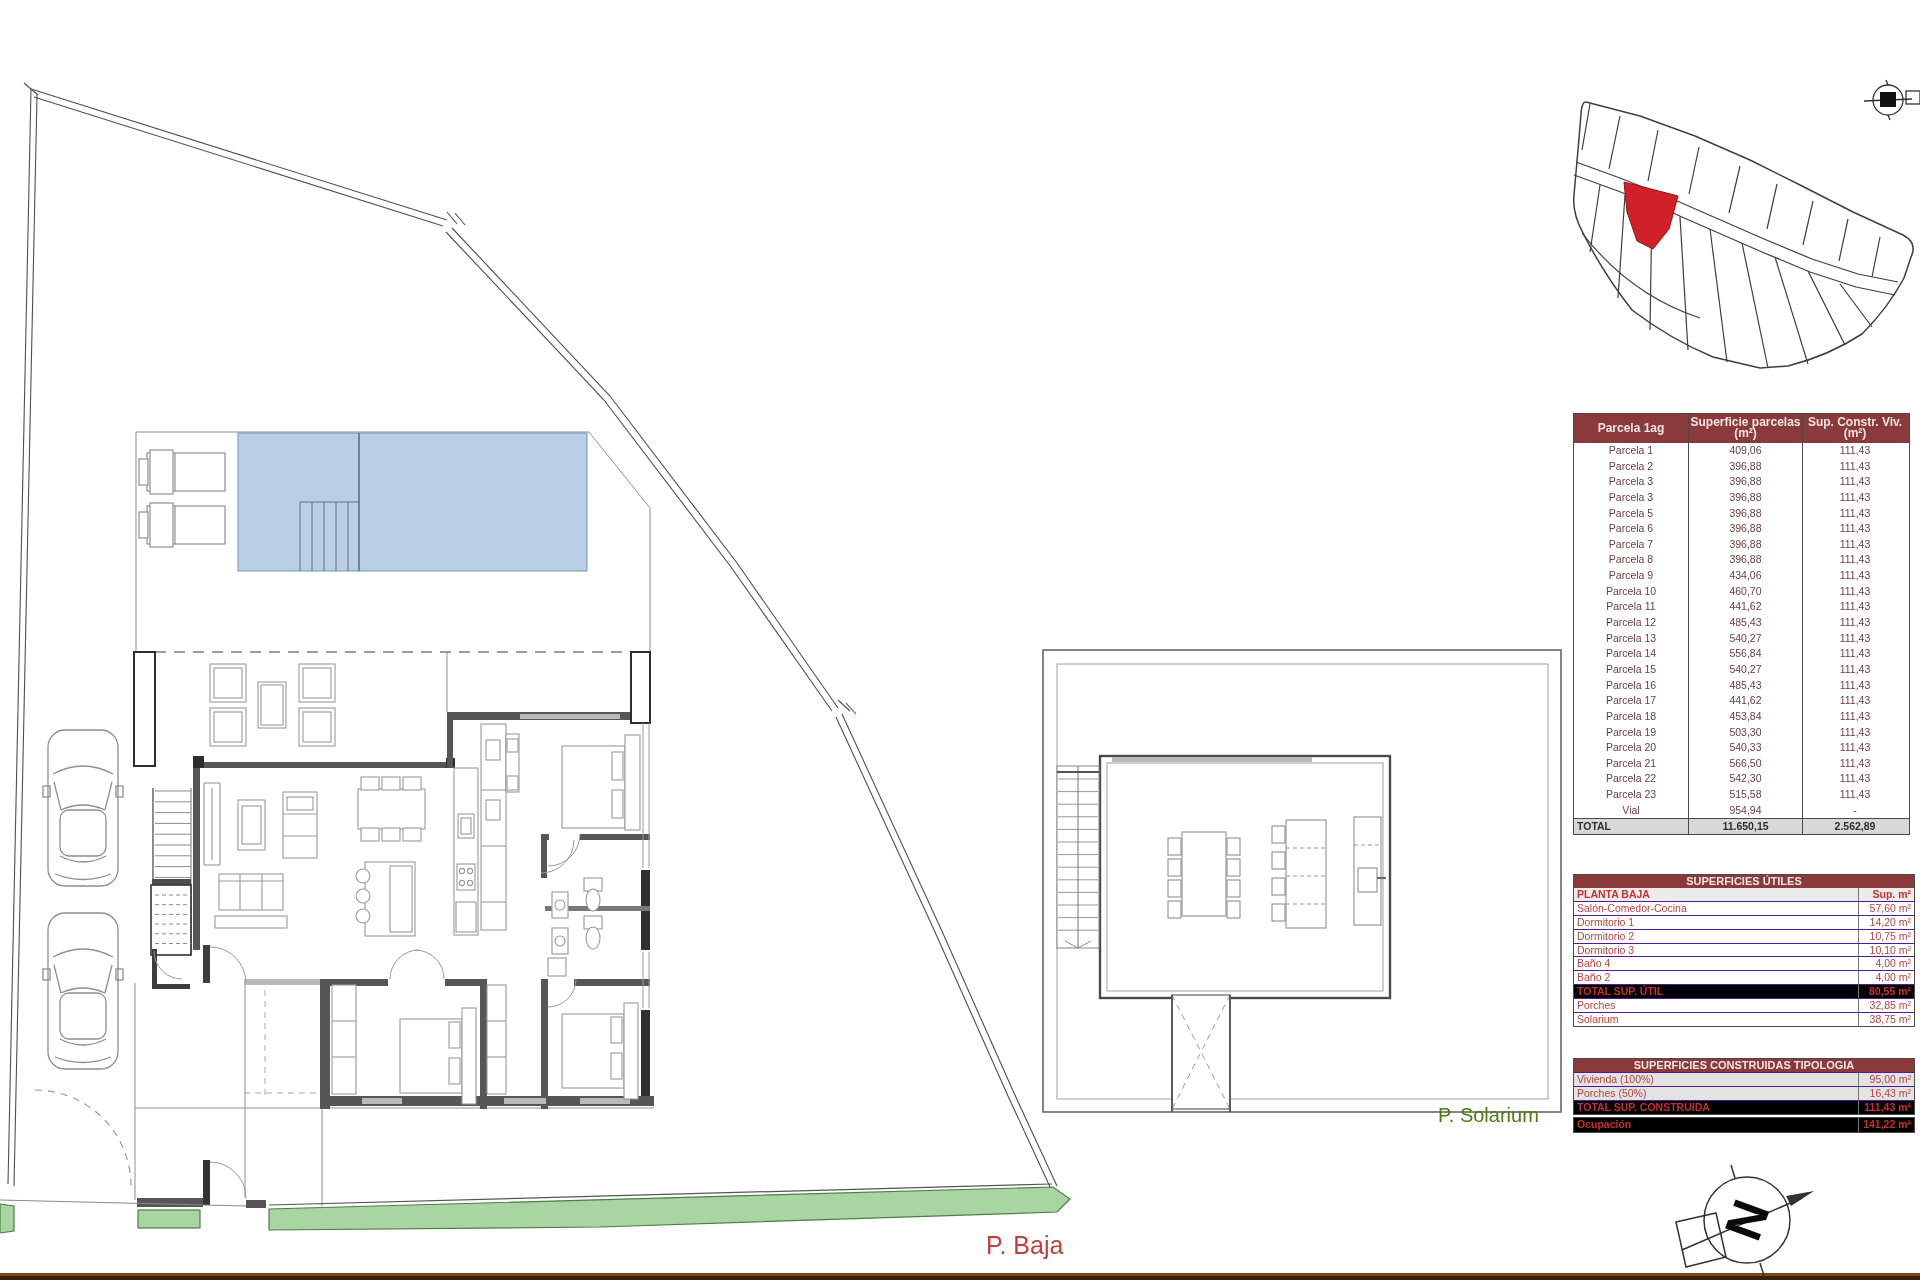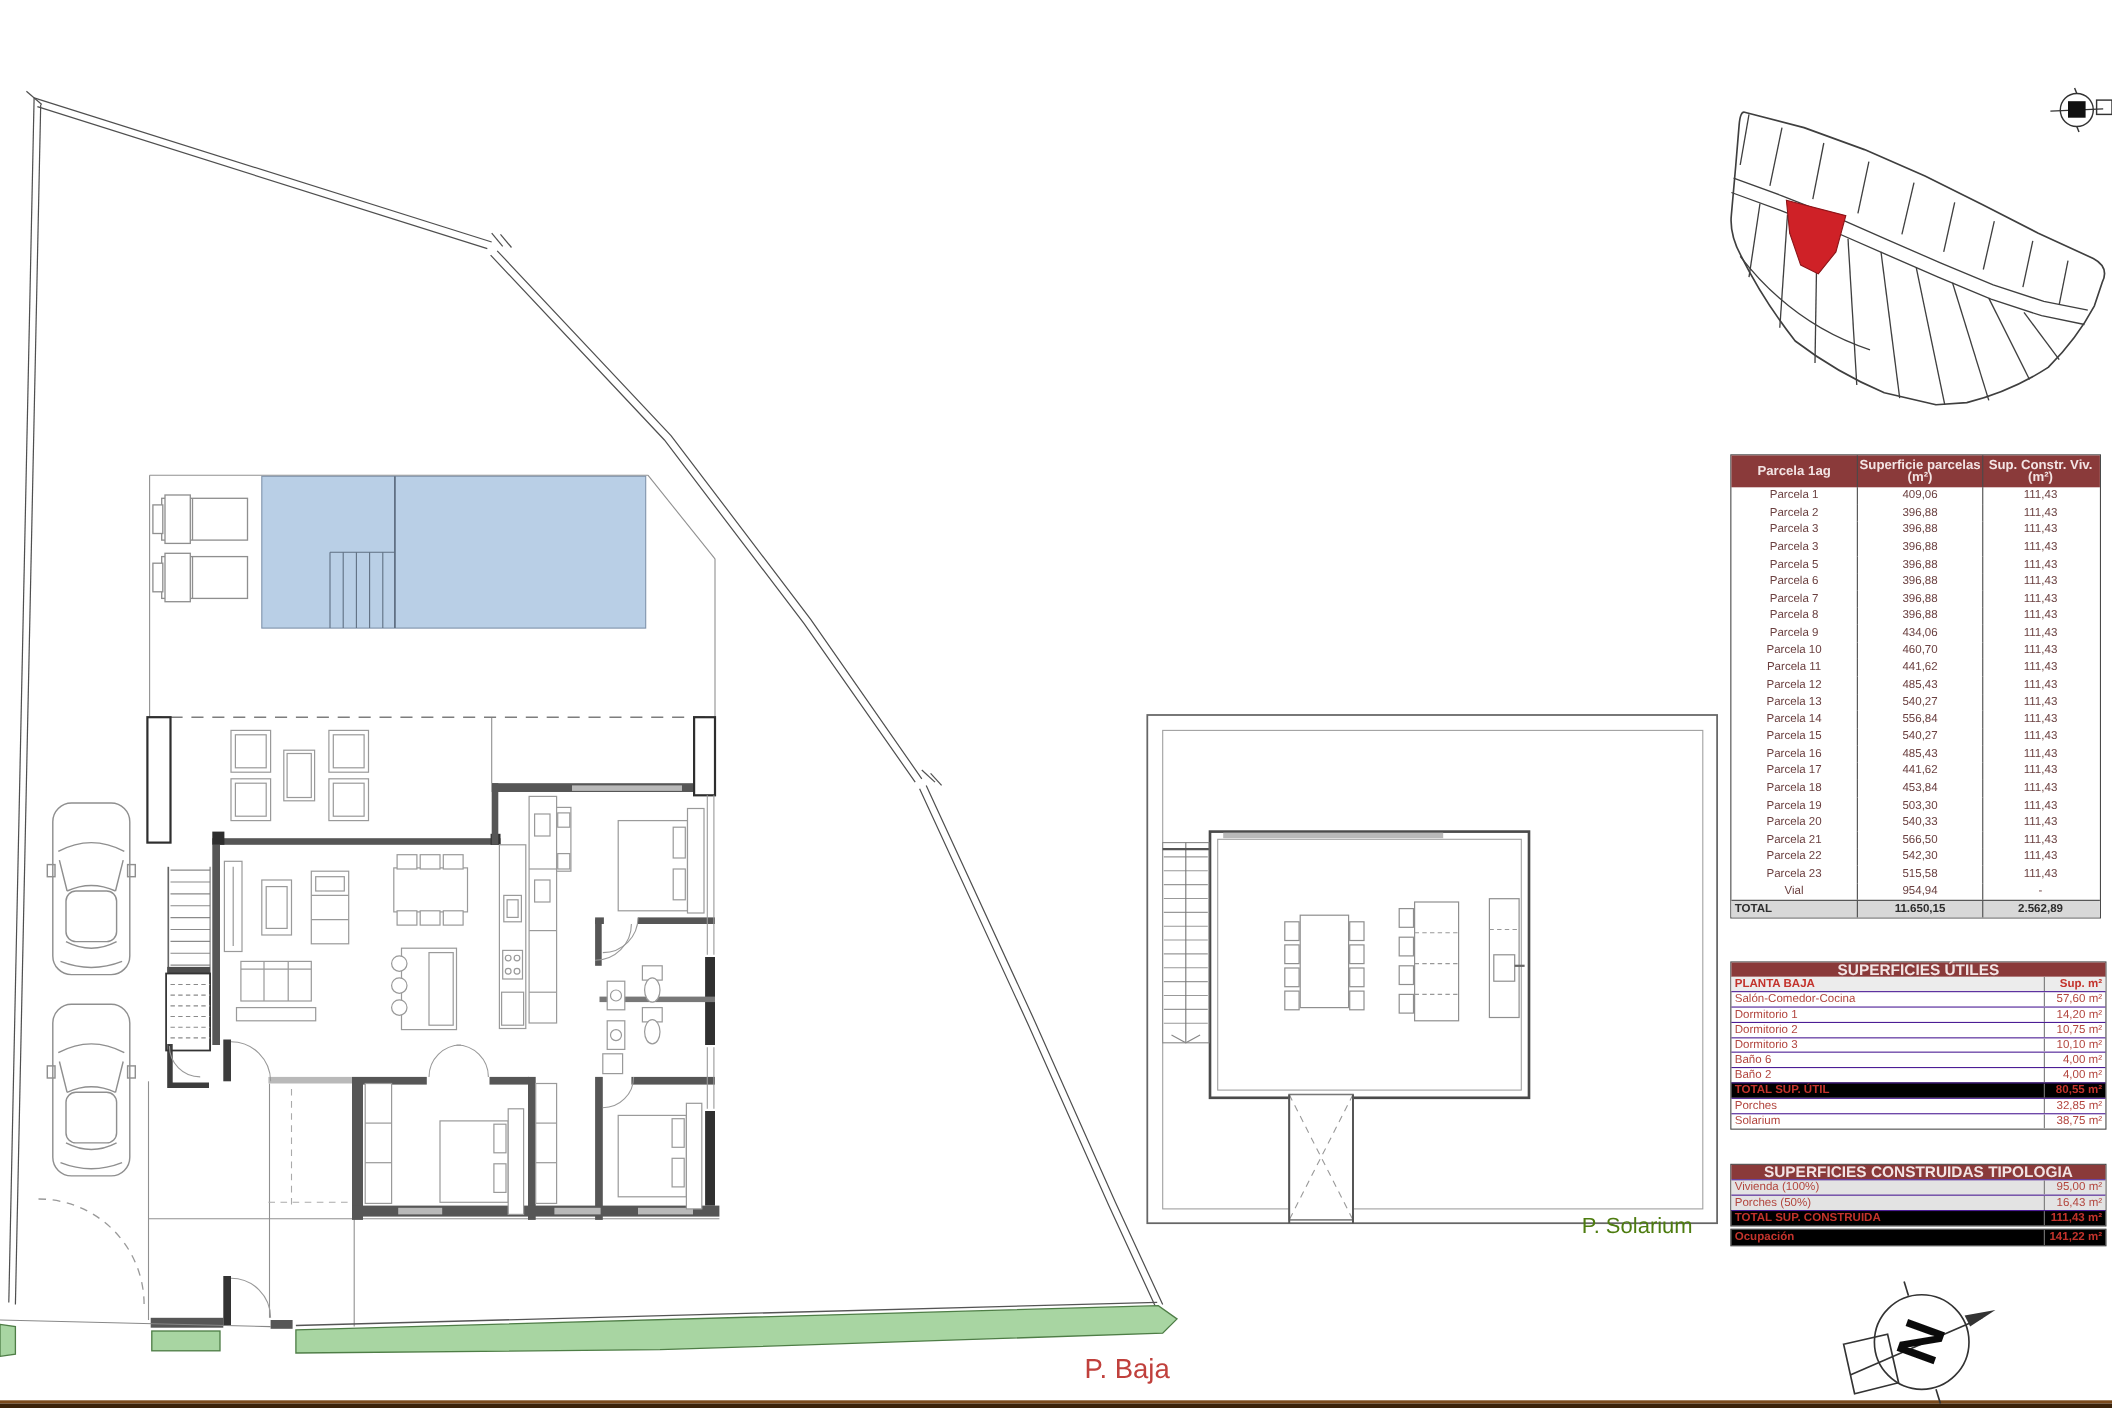--- a/index.html
+++ b/index.html
@@ -14,21 +14,21 @@
 #t1 .c1,#t1 .c2,#t1 .c3{display:inline-block;vertical-align:top;text-align:center;box-sizing:border-box;height:100%}
 #t1 .c2,#t1 .c3{border-left:1px solid #4a4a4a}
 .t1h{height:29px;background:#8a3a3a;color:#f3e4e4;font-weight:bold;font-size:12px;line-height:11px}
 .t1h .c2,.t1h .c3{padding-top:3px}
 .t1r{height:15.65px;font-size:10.5px;line-height:15.6px;color:#6b4040}
 .t1t{height:15px;background:#d8d8d8;color:#2e2e2e;font-weight:bold;font-size:10.5px;line-height:15px;border-top:1px solid #4a4a4a}
 
 #t2{position:absolute;left:1573px;top:874px;width:340px;border:1.3px solid #4a4a4a;background:#fff}
 #t3{position:absolute;left:1573px;top:1058px;width:340px;border:1.3px solid #4a4a4a;background:#e3e3e3}
 #t4{position:absolute;left:1573px;top:1117px;width:340px;border:1.3px solid #4a4a4a;background:#cecece}
-.th2{height:13px;background:#8a3a3a;color:#f3e4e4;font-weight:bold;font-size:14px;line-height:13px;text-align:center}
+.th2{height:13px;background:#8a3a3a;color:#f3e4e4;font-weight:bold;font-size:11px;line-height:13px;text-align:center}
 .r2{height:12.9px;font-size:10.5px;line-height:12.9px;color:#b2453e;border-top:1px solid #4c1d95;overflow:hidden}
 .r2 .n{float:left;padding-left:3px}
 .r2 .v{float:right;width:56px;text-align:right;padding-right:3px;border-left:1px solid #777;box-sizing:border-box;height:100%}
 .r2 .b{font-weight:bold;color:#c3332c}
 .pb{background:#ececec;border-top:none}
 .tot{background:#000000}
 .lg{background:#e3e3e3}
 #t3 .r2:first-of-type{border-top:none}
 #t4 .r2{border-top:none;height:14px}
 </style></head>
@@ -419,21 +419,21 @@
       </div>
 <div class="r2">
         <div class="n">Dormitorio 2</div>
         <div class="v">10,75 m²</div>
       </div>
 <div class="r2">
         <div class="n">Dormitorio 3</div>
         <div class="v">10,10 m²</div>
       </div>
 <div class="r2">
-        <div class="n">Baño 6</div>
+        <div class="n">Baño 4</div>
         <div class="v">4,00 m²</div>
       </div>
 <div class="r2">
         <div class="n">Baño 2</div>
         <div class="v">4,00 m²</div>
       </div>
 <div class="r2 tot">
         <div class="n b">TOTAL SUP. ÚTIL</div>
         <div class="v b">80,55 m²</div>
       </div>

